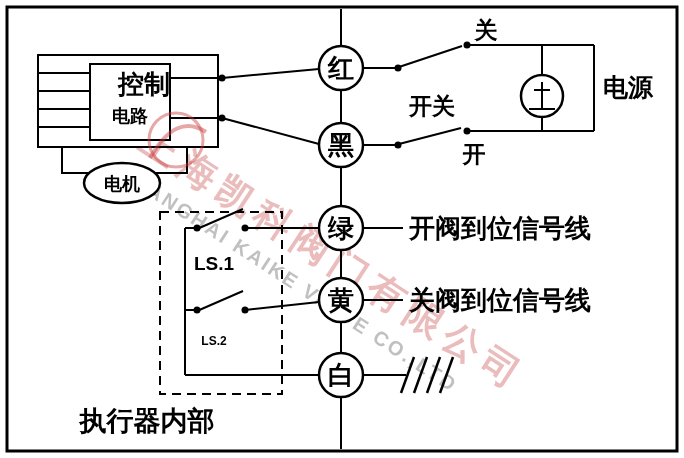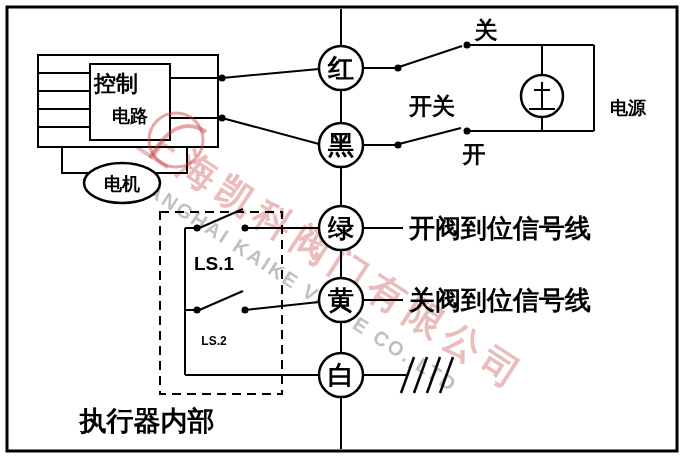--- a/index.html
+++ b/index.html
@@ -125,29 +125,29 @@
       <path d="M150,158 Q176,112 206,132" stroke-width="4"></path>
     </g>
   </svg>
 
   <div class="lbl" style="left:341px;top:68px;font-size:26px">红</div>
   <div class="lbl" style="left:341px;top:145px;font-size:26px">黑</div>
   <div class="lbl" style="left:341px;top:228px;font-size:26px">绿</div>
   <div class="lbl" style="left:341px;top:300px;font-size:26px">黄</div>
   <div class="lbl" style="left:341px;top:375px;font-size:26px">白</div>
 
-  <div class="lbl" style="left:116px;top:84px;font-size:22px">控制</div>
+  <div class="lbl" style="left:144px;top:84px;font-size:26px">控制</div>
   <div class="lbl" style="left:130px;top:116px;font-size:18px">电路</div>
 
   <div class="lbl" style="left:122px;top:184px;font-size:18px">电机</div>
 
   <div class="lbl" style="left:486px;top:30px;font-size:23px">关</div>
   <div class="lbl" style="left:432px;top:106px;font-size:23px">开关</div>
   <div class="lbl" style="left:474px;top:154px;font-size:23px">开</div>
-  <div class="lbl" style="left:628px;top:108px;font-size:18px">电源</div>
+  <div class="lbl" style="left:628px;top:87px;font-size:25px">电源</div>
 
   <div class="lbl" style="left:214px;top:263px;font-size:19px">LS.1</div>
   <div class="lbl" style="left:214px;top:341px;font-size:12px">LS.2</div>
 
   <div class="lbl anchor-left" style="left:409px;top:228px;font-size:26px">开阀到位信号线</div>
   <div class="lbl anchor-left" style="left:409px;top:300px;font-size:26px">关阀到位信号线</div>
 
   <div class="lbl" style="left:147px;top:421px;font-size:27px">执行器内部</div>
 
 </div>

